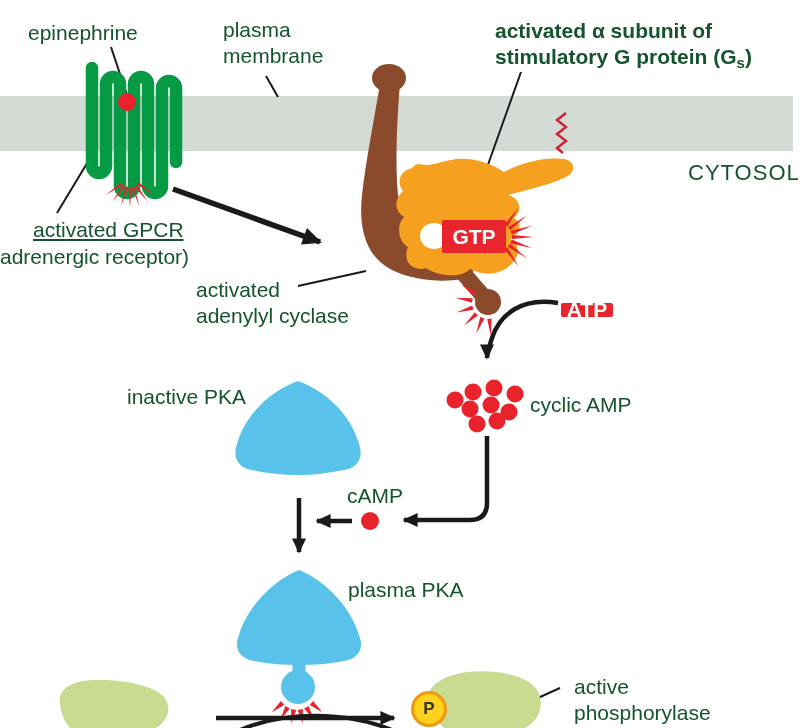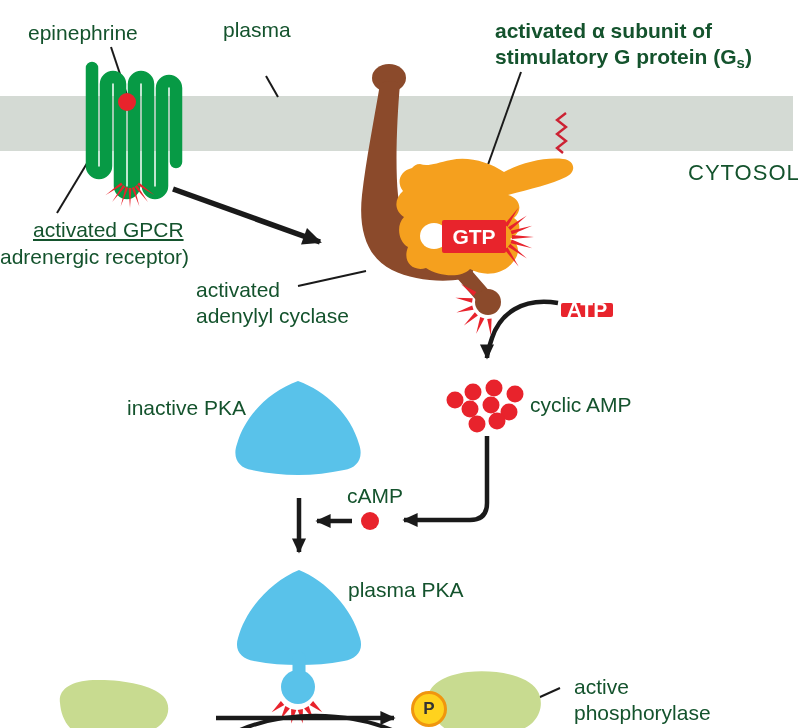--- a/index.html
+++ b/index.html
@@ -189,40 +189,41 @@
            C 432 715, 429 708, 428 701 Z"></path>
 
   <line x1="216" y1="718" x2="394" y2="718" stroke="#1a1a1a" stroke-width="4.5" marker-end="url(#ah)"></line>
   <path d="M 240 730 C 285 711, 345 711, 392 730" fill="none" stroke="#1a1a1a" stroke-width="4"></path>
 </svg>
 
 <div class="lbl" style="left:28px;top:20px;">epinephrine</div>
 
 <div class="lbl" style="left:223px;top:17px;">
   <div>plasma</div>
+  <div>membrane</div>
 </div>
 
 <div class="lbl" style="left:495px;top:18px;font-weight:bold;">
   <div>activated α subunit of</div>
   <div><span>stimulatory G protein (G</span><span class="sub">s</span><span>)</span></div>
 </div>
 
 <div class="lbl cytosol" style="left:688px;top:160px;">CYTOSOL</div>
 
 <div>
   <div class="lbl" style="left:33px;top:217px;text-decoration:underline;">activated GPCR</div>
   <div class="lbl" style="left:-7px;top:244px;">(adrenergic receptor)</div>
 </div>
 
 <div class="lbl" style="left:196px;top:277px;">
   <div>activated</div>
   <div>adenylyl cyclase</div>
 </div>
 
-<div class="lbl" style="left:127px;top:395px;">inactive PKA</div>
+<div class="lbl" style="left:127px;top:384px;">inactive PKA</div>
 
 <div class="lbl" style="left:530px;top:392px;">cyclic AMP</div>
 
 <div class="lbl" style="left:347px;top:483px;">cAMP</div>
 
 <div class="lbl" style="left:348px;top:577px;">plasma PKA</div>
 
 <div class="lbl" style="left:568px;top:674px;margin-left:6px;">
   <div>active</div>
   <div>phosphorylase</div>

